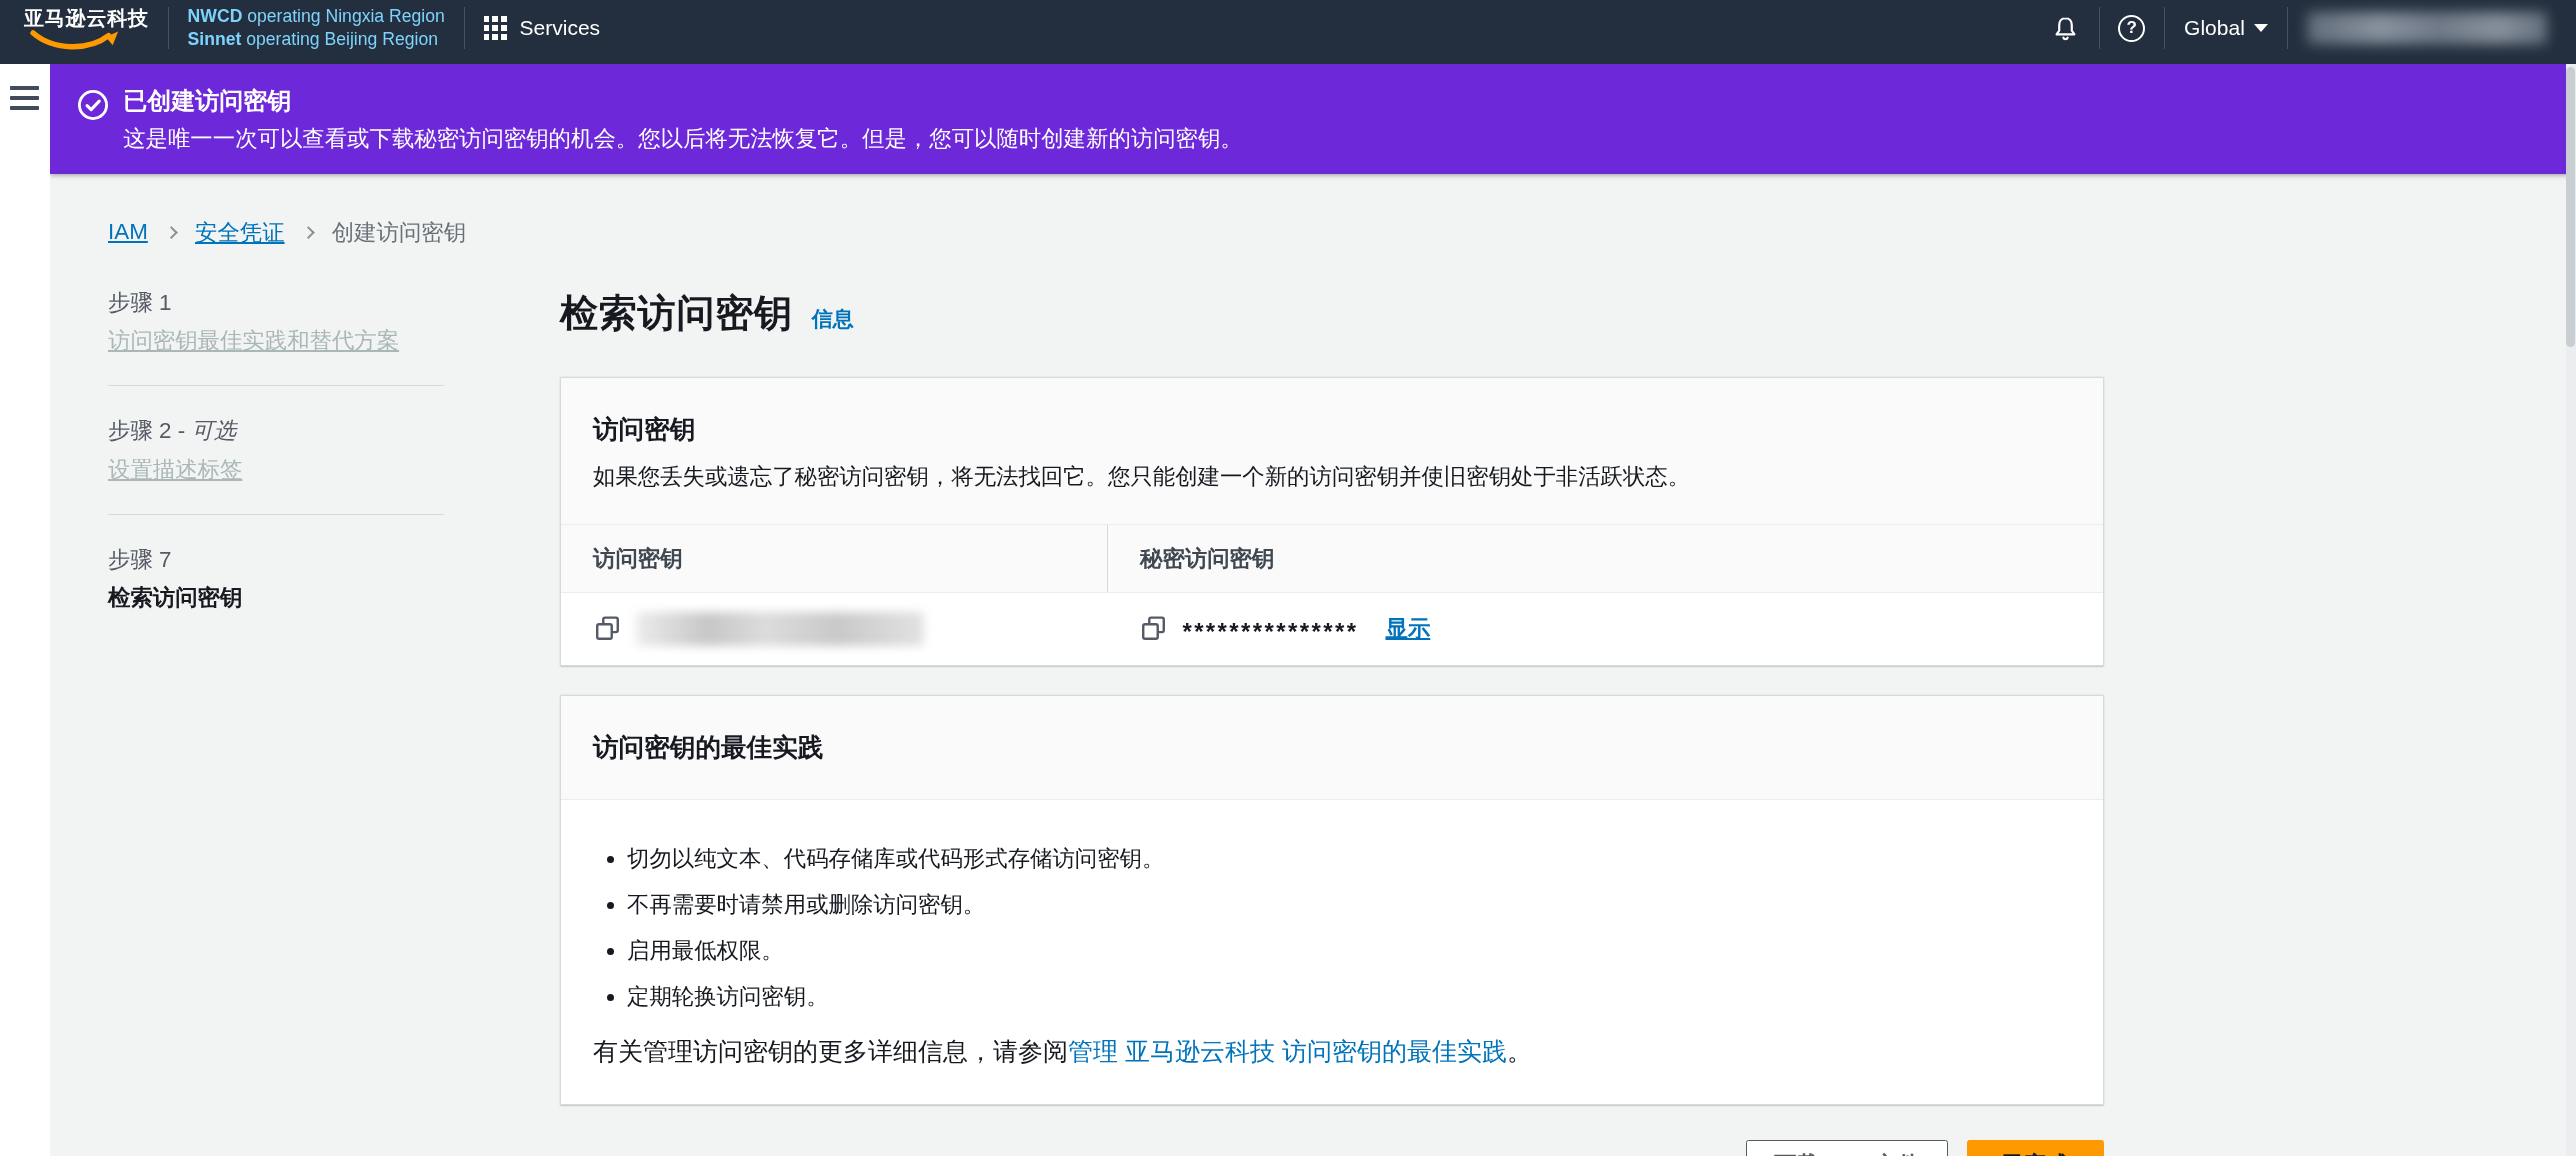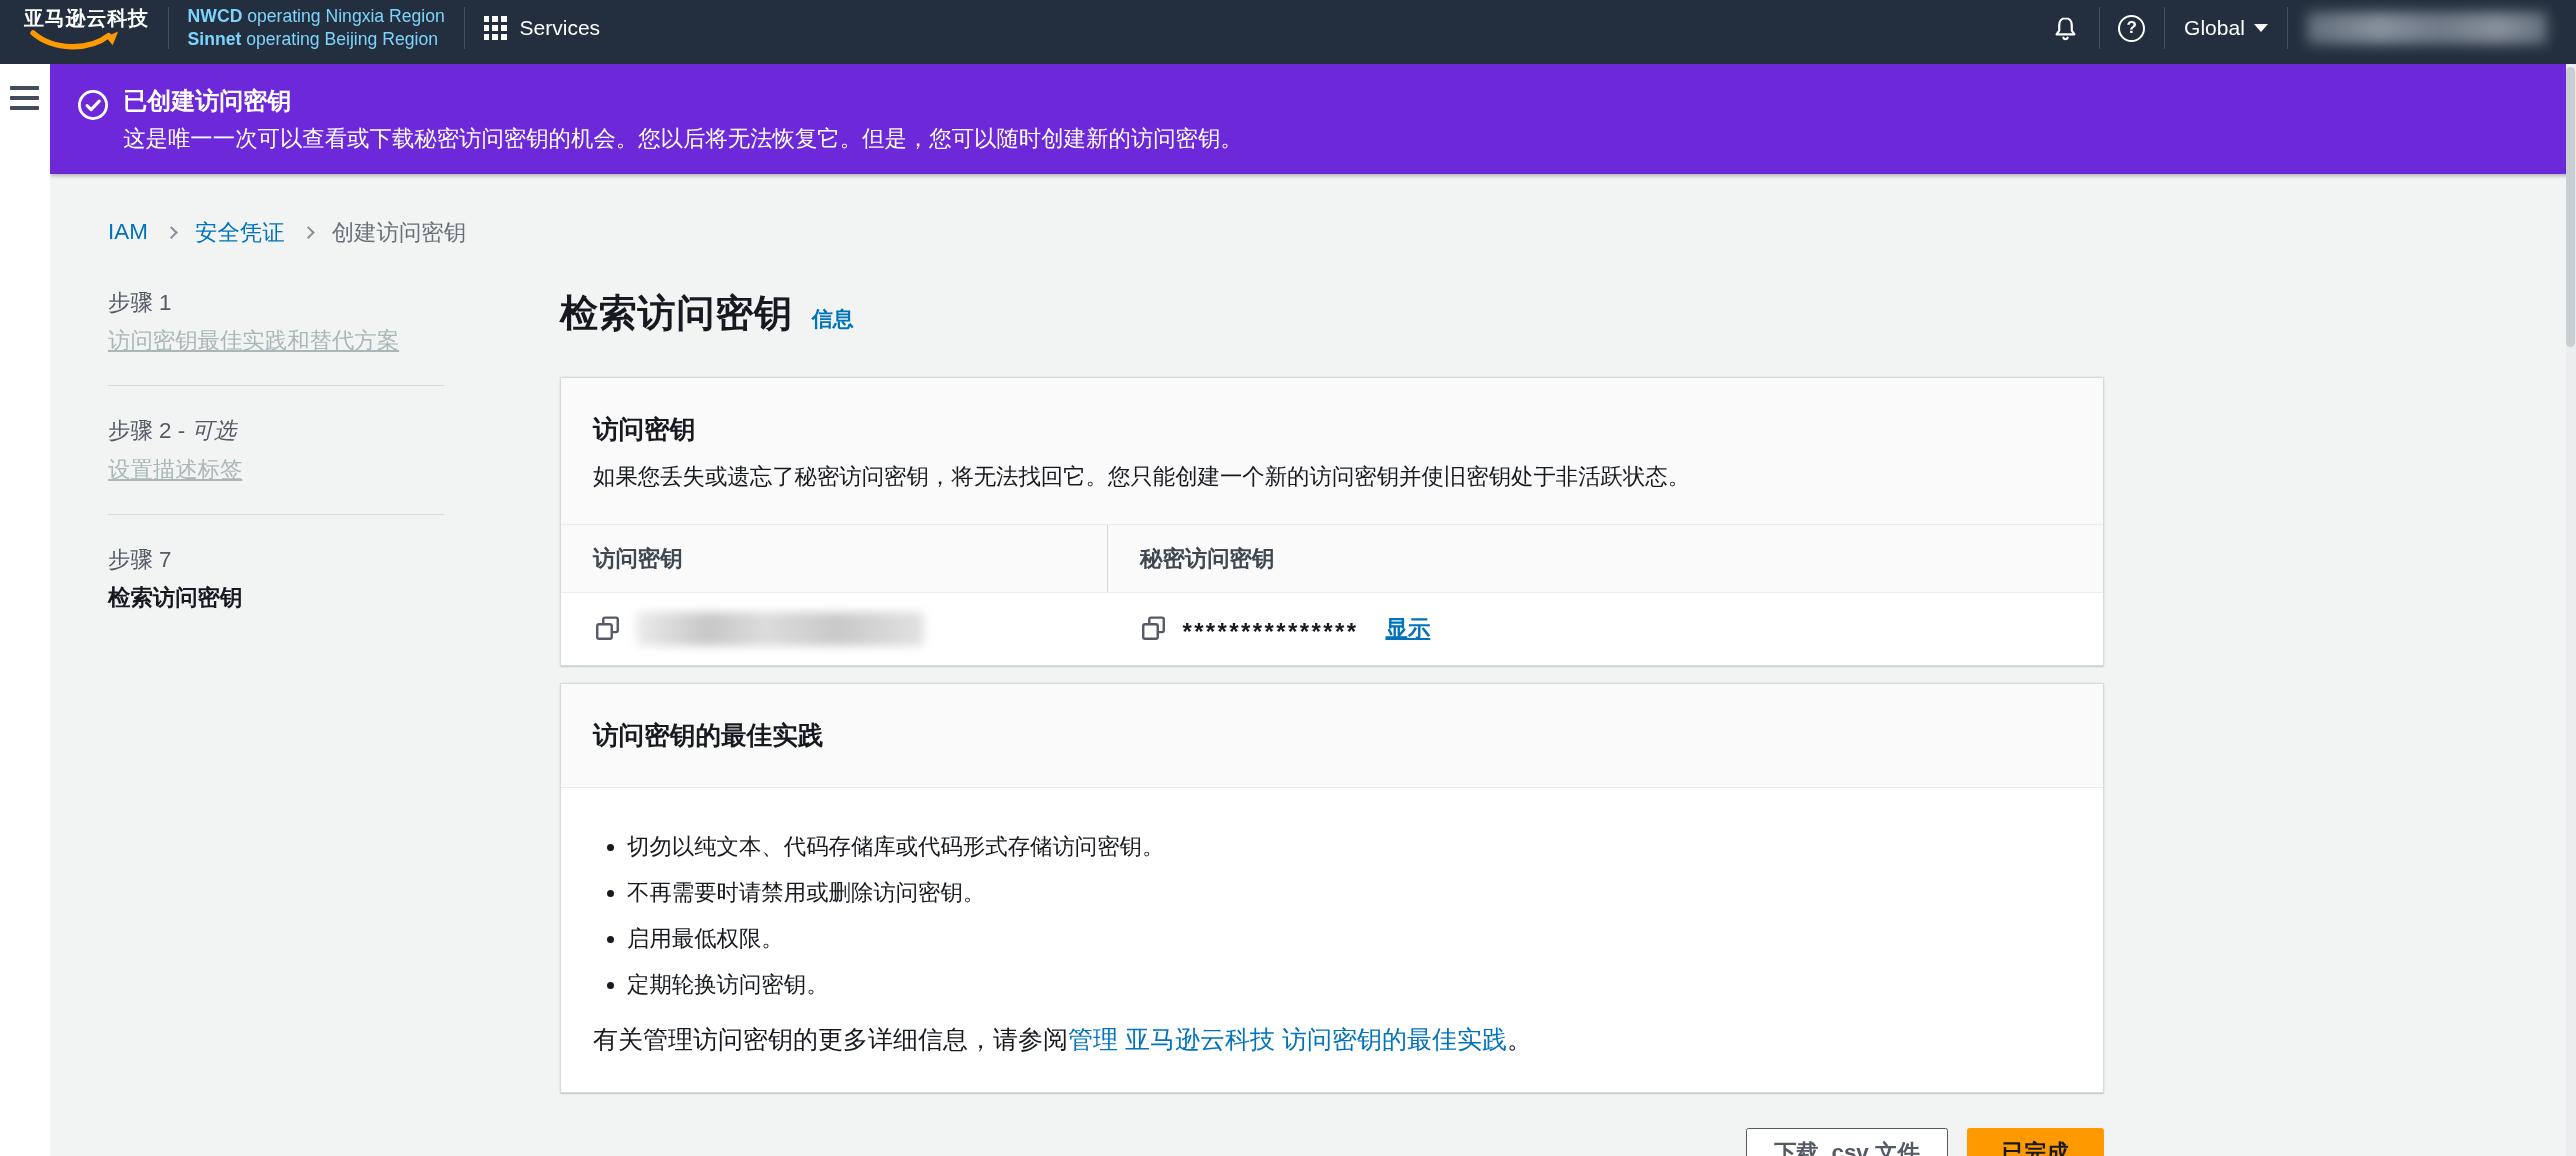--- a/index.html
+++ b/index.html
@@ -52,21 +52,21 @@
     background:#6d28d9; color:#fff; min-height:106px;
     padding:22.4px 32px 21px 25.6px; display:flex; align-items:flex-start; gap:13.6px;
     box-shadow:0 1.6px 4.8px rgba(0,0,0,.35); position:relative; z-index:10;
   }
   .flash svg { flex:0 0 auto; margin-top:1.6px; }
   .flash-title { font-size:24px; font-weight:700; line-height:30px; }
   .flash-msg { font-size:22.4px; line-height:29px; margin-top:7.2px; }
   .content { padding:43px 0 0 58px; }
   
   .breadcrumb { display:flex; align-items:center; gap:17.6px; font-size:22.4px; margin-bottom:40px; }
-  .breadcrumb a { color:#0073bb; cursor:pointer; }
+  .breadcrumb a { color:#0073bb; text-decoration:underline; cursor:pointer; }
   .crumb-sep {
     width:8.8px; height:8.8px; border-top:2.4px solid #879196; border-right:2.4px solid #879196;
     transform:rotate(45deg); display:inline-block; margin:0 1.6px;
   }
   .crumb-current { color:#687078; }
   
   .cols { display:flex; align-items:flex-start; }
   .steps { width:336px; margin-right:116px; flex:0 0 auto; font-size:22.4px; }
   .step-label { color:#545b64; line-height:29px; }
   .step-label em { font-style:italic; }
@@ -95,21 +95,21 @@
   .key-td.c1 { width:546px; flex:0 0 auto; }
   .key-td.c2 { flex:1; }
   .copy-btn { display:inline-flex; cursor:pointer; margin-right:14.4px; flex:0 0 auto; }
   .key-redacted {
     width:288px; height:34px; border-radius:4.8px;
     background:linear-gradient(90deg,#ececec,#c7c7c7 25%,#dcdcdc 45%,#c9c9c9 70%,#e2e2e2);
     filter:blur(4.8px);
   }
   .secret-mask { font-size:24px; font-weight:700; letter-spacing:2.4px; color:#16191f; padding-top:6.4px; }
   .show-link { color:#0073bb; font-size:22.4px; font-weight:700; text-decoration:underline; margin-left:27px; cursor:pointer; }
-  .card + .card { margin-top:17px; }
+  .card + .card { margin-top:29px; }
   .card-body { padding:45px 32px 38px 32px; }
   .card-body ul { list-style:disc; margin-left:34px; }
   .card-body li { font-size:22.4px; line-height:27px; margin-bottom:19px; }
   .bp-footer { font-size:25px; line-height:29px; margin-top:27px; }
   .bp-footer a { color:#0073bb; text-decoration:none; cursor:pointer; }
   
   .actions { display:flex; justify-content:flex-end; gap:19px; margin-top:35px; padding-bottom:29px; }
   .btn { font-family:inherit; font-size:22.4px; font-weight:700; border-radius:2.4px; cursor:pointer; line-height:1; }
   .btn-secondary { background:#fff; border:1.6px solid #545b64; color:#545b64; padding:13.6px 27px; }
   .btn-primary { background:#ff9900; border:1.6px solid #ff9900; color:#16191f; padding:13.6px 34px; }

